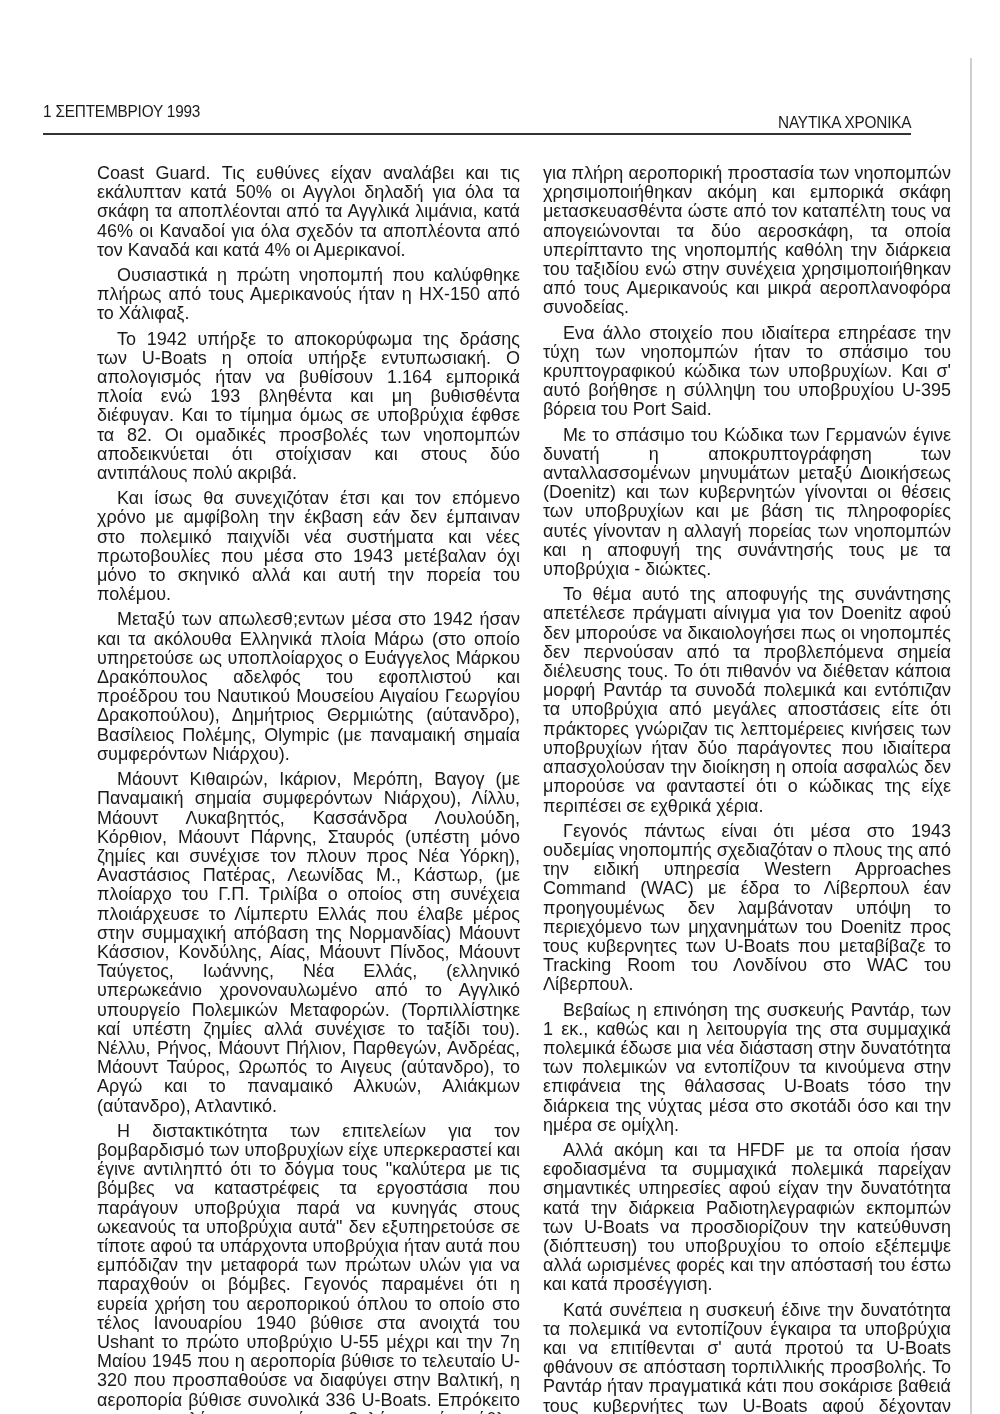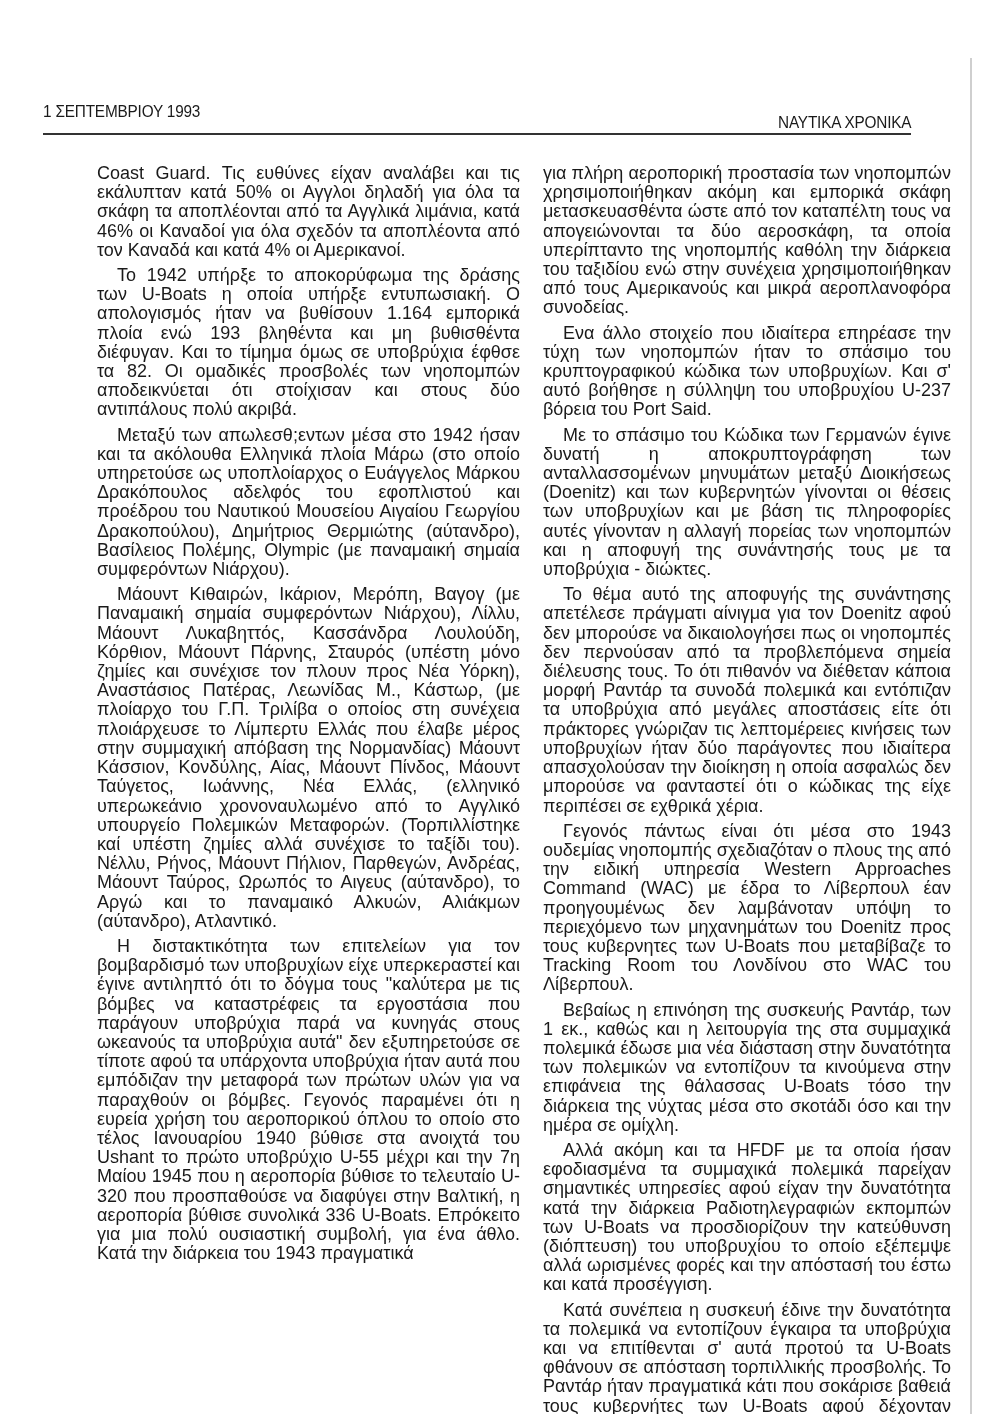--- a/index.html
+++ b/index.html
@@ -49,29 +49,31 @@
 <div class="page-edge"></div>
 
 <div class="header">
   <div class="header-date">1 ΣΕΠΤΕΜΒΡΙΟΥ 1993</div>
   <div class="header-title">ΝΑΥΤΙΚΑ ΧΡΟΝΙΚΑ</div>
   <div class="header-rule"></div>
 </div>
 
 <div class="col col-left">
   <p class="no-indent">Coast Guard. Τις ευθύνες είχαν αναλάβει και τις εκάλυπταν κατά 50% οι Αγγλοι δηλαδή για όλα τα σκάφη τα αποπλέονται από τα Αγγλικά λιμάνια, κατά 46% οι Καναδοί για όλα σχεδόν τα αποπλέοντα από τον Καναδά και κατά 4% οι Αμερικανοί.</p>
+  <p>Ουσιαστικά η πρώτη νηοπομπή που καλύφθηκε πλήρως από τους Αμερικανούς ήταν η HX-150 από το Χάλιφαξ.</p>
   <p>Το 1942 υπήρξε το αποκορύφωμα της δράσης των U-Boats η οποία υπήρξε εντυπωσιακή. Ο απολογισμός ήταν να βυθίσουν 1.164 εμπορικά πλοία ενώ 193 βληθέντα και μη βυθισθέντα διέφυγαν. Και το τίμημα όμως σε υποβρύχια έφθσε τα 82. Οι ομαδικές προσβολές των νηοπομπών αποδεικνύεται ότι στοίχισαν και στους δύο αντιπάλους πολύ ακριβά.</p>
+  <p>Και ίσως θα συνεχιζόταν έτσι και τον επόμενο χρόνο με αμφίβολη την έκβαση εάν  δεν έμπαιναν στο πολεμικό παιχνίδι νέα συστήματα και νέες πρωτοβουλίες που μέσα στο 1943 μετέβαλαν όχι μόνο το σκηνικό αλλά και αυτή την πορεία  του πολέμου.</p>
   <p>Μεταξύ των απωλεσθ;εντων μέσα στο 1942 ήσαν και τα ακόλουθα Ελληνικά πλοία Μάρω (στο οποίο υπηρετούσε ως υποπλοίαρχος ο Ευάγγελος Μάρκου Δρακόπουλος αδελφός του εφοπλιστού και προέδρου του Ναυτικού Μουσείου Αιγαίου Γεωργίου Δρακοπούλου), Δημήτριος Θερμιώτης (αύτανδρο), Βασίλειος Πολέμης, Olympic (με παναμαική σημαία συμφερόντων Νιάρχου).</p>
   <p>Μάουντ Κιθαιρών, Ικάριον, Μερόπη, Βαγογ (με Παναμαική σημαία συμφερόντων Νιάρχου), Λίλλυ, Μάουντ Λυκαβηττός, Κασσάνδρα Λουλούδη, Κόρθιον, Μάουντ Πάρνης, Σταυρός (υπέστη μόνο ζημίες και συνέχισε τον πλουν προς Νέα Υόρκη), Αναστάσιος Πατέρας, Λεωνίδας Μ., Κάστωρ, (με πλοίαρχο του Γ.Π. Τριλίβα ο οποίος στη συνέχεια πλοιάρχευσε το Λίμπερτυ Ελλάς που έλαβε μέρος στην συμμαχική απόβαση της Νορμανδίας) Μάουντ Κάσσιον, Κονδύλης, Αίας, Μάουντ Πίνδος, Μάουντ Ταύγετος, Ιωάννης, Νέα Ελλάς, (ελληνικό υπερωκεάνιο χρονοναυλωμένο από το Αγγλικό υπουργείο Πολεμικών Μεταφορών. (Τορπιλλίστηκε καί υπέστη ζημίες αλλά συνέχισε το ταξίδι του). Νέλλυ, Ρήνος, Μάουντ Πήλιον, Παρθεγών, Ανδρέας, Μάουντ Ταύρος, Ωρωπός το Αιγευς (αύτανδρο), το Αργώ και το παναμαικό Αλκυών, Αλιάκμων (αύτανδρο), Ατλαντικό.</p>
   <p>Η διστακτικότητα  των επιτελείων για τον βομβαρδισμό των υποβρυχίων είχε υπερκεραστεί και έγινε αντιληπτό ότι το δόγμα τους "καλύτερα με τις βόμβες να καταστρέφεις τα εργοστάσια που παράγουν υποβρύχια παρά να κυνηγάς στους ωκεανούς τα υποβρύχια αυτά" δεν εξυπηρετούσε σε τίποτε αφού τα υπάρχοντα υποβρύχια ήταν αυτά που εμπόδιζαν την μεταφορά των πρώτων υλών για να παραχθούν οι βόμβες. Γεγονός παραμένει ότι η ευρεία χρήση του αεροπορικού όπλου το οποίο στο τέλος Ιανουαρίου 1940 βύθισε στα ανοιχτά του Ushant το πρώτο υποβρύχιο U-55 μέχρι και την 7η Μαίου 1945 που η αεροπορία βύθισε το τελευταίο U-320 που προσπαθούσε να διαφύγει στην Βαλτική, η αεροπορία βύθισε συνολικά 336 U-Boats. Επρόκειτο για μια πολύ ουσιαστική συμβολή, για ένα άθλο. Κατά την διάρκεια του 1943 πραγματικά</p>
 </div>
 
 <div class="col col-right">
   <p class="no-indent">για πλήρη αεροπορική προστασία των νηοπομπών χρησιμοποιήθηκαν ακόμη και εμπορικά σκάφη μετασκευασθέντα ώστε από τον καταπέλτη τους  να απογειώνονται τα δύο αεροσκάφη, τα οποία υπερίπταντο της νηοπομπής καθόλη την διάρκεια του ταξιδίου ενώ στην συνέχεια χρησιμοποιήθηκαν από τους Αμερικανούς και μικρά αεροπλανοφόρα συνοδείας.</p>
-  <p>Ενα άλλο στοιχείο που ιδιαίτερα επηρέασε την τύχη των νηοπομπών ήταν το σπάσιμο του κρυπτογραφικού κώδικα των υποβρυχίων. Και σ' αυτό βοήθησε η σύλληψη του υποβρυχίου U-237 βόρεια του Port Said.</p>
+  <p>Ενα άλλο στοιχείο που ιδιαίτερα επηρέασε την τύχη των νηοπομπών ήταν το σπάσιμο του κρυπτογραφικού κώδικα των υποβρυχίων. Και σ' αυτό βοήθησε η σύλληψη του υποβρυχίου U-395 βόρεια του Port Said.</p>
   <p>Με το σπάσιμο του Κώδικα των Γερμανών έγινε δυνατή η αποκρυπτογράφηση των ανταλλασσομένων μηνυμάτων μεταξύ Διοικήσεως (Doenitz) και των κυβερνητών γίνονται  οι θέσεις των υποβρυχίων και με βάση τις πληροφορίες αυτές γίνονταν η αλλαγή πορείας των νηοπομπών και η αποφυγή της συνάντησής τους με τα υποβρύχια - διώκτες.</p>
   <p>Το θέμα αυτό της αποφυγής της συνάντησης απετέλεσε πράγματι αίνιγμα για τον Doenitz  αφού δεν μπορούσε να δικαιολογήσει πως οι νηοπομπές δεν περνούσαν από τα προβλεπόμενα σημεία διέλευσης τους. Το ότι πιθανόν να διέθεταν κάποια μορφή Ραντάρ τα συνοδά πολεμικά και εντόπιζαν τα υποβρύχια από μεγάλες αποστάσεις είτε ότι πράκτορες γνώριζαν τις λεπτομέρειες κινήσεις των υποβρυχίων ήταν δύο παράγοντες που ιδιαίτερα απασχολούσαν την διοίκηση η οποία ασφαλώς δεν μπορούσε να φανταστεί ότι ο κώδικας της είχε περιπέσει σε εχθρικά χέρια.</p>
   <p>Γεγονός πάντως είναι ότι μέσα στο 1943 ουδεμίας νηοπομπής σχεδιαζόταν ο πλους της από την ειδική υπηρεσία Western Approaches Command (WAC) με έδρα το Λίβερπουλ έαν προηγουμένως δεν λαμβάνοταν υπόψη το περιεχόμενο των μηχανημάτων του Doenitz προς τους κυβερνητες των U-Boats που μεταβίβαζε το Tracking Room του Λονδίνου στο WAC του Λίβερπουλ.</p>
   <p>Βεβαίως η επινόηση της συσκευής Ραντάρ, των 1 εκ., καθώς και η λειτουργία της στα συμμαχικά πολεμικά έδωσε μια νέα διάσταση στην δυνατότητα των πολεμικών να εντοπίζουν τα κινούμενα στην επιφάνεια της θάλασσας U-Boats τόσο την διάρκεια της νύχτας μέσα στο σκοτάδι όσο και την ημέρα σε ομίχλη.</p>
   <p>Αλλά ακόμη και τα HFDF με τα οποία ήσαν εφοδιασμένα τα συμμαχικά πολεμικά παρείχαν σημαντικές υπηρεσίες αφού είχαν την δυνατότητα κατά την διάρκεια Ραδιοτηλεγραφιών εκπομπών των U-Boats να προσδιορίζουν την κατεύθυνση (διόπτευση) του υποβρυχίου το οποίο εξέπεμψε αλλά ωρισμένες φορές και την απόστασή του έστω και κατά προσέγγιση.</p>
   <p>Κατά συνέπεια η συσκευή έδινε την δυνατότητα τα πολεμικά να εντοπίζουν έγκαιρα τα υποβρύχια και να επιτίθενται σ' αυτά προτού τα U-Boats φθάνουν σε απόσταση τορπιλλικής προσβολής. Το Ραντάρ ήταν πραγματικά κάτι που σοκάρισε βαθειά τους κυβερνήτες των U-Boats αφού δέχονταν επίθεση χωρίς να βλέπουν ή να ακούν οτιδήποτε που έκανε γνωστή την παρουσία των πολεμικών.</p>
   <p>Ο Doenitz βλέποντας ότι οι νηοπομπές κάθε μέρα θωρακίζονταν περισσότερο και γίνονταν απρόσβλητες ενώ τα ανεξάρτητα πλέοντα εμπορικά σκάφη είχαν α-</p>
 </div>
 
 </body></html>

